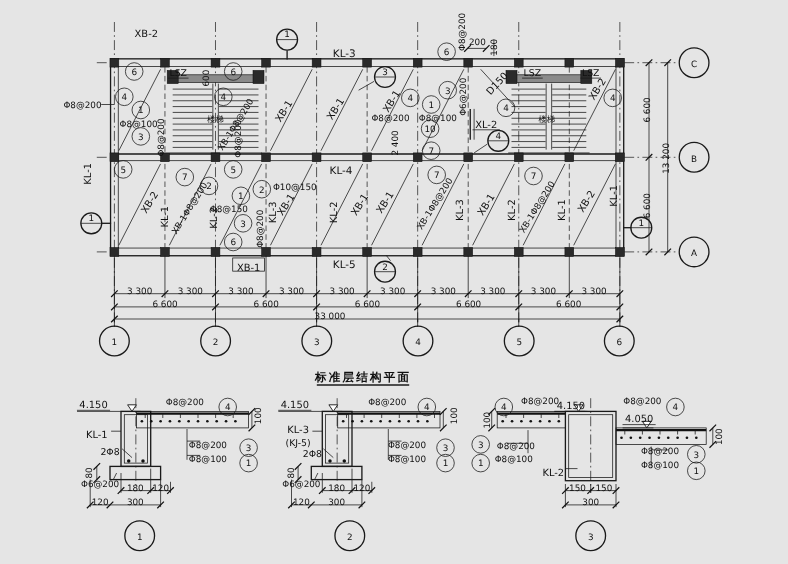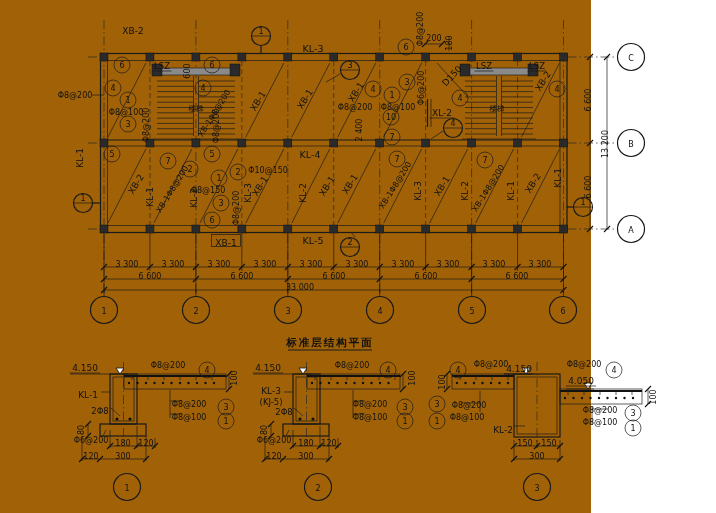--- a/index.html
+++ b/index.html
@@ -1,16 +1,16 @@
 <!DOCTYPE html>
 <html><head>
 <meta charset="utf-8">
 <style>
   html,body{margin:0;padding:0;background:#fff;}
-  .page{width:591px;height:513px;background:#a16207;position:relative;font-family:"DejaVu Sans",sans-serif;}
+  .page{width:716px;height:513px;background:#e5e5e5;position:relative;font-family:"DejaVu Sans",sans-serif;}
   svg text{fill:#111;font-family:"DejaVu Sans",sans-serif;}
   .thin{stroke:#1a1a1a;stroke-width:0.7;fill:none}
   .med{stroke:#1a1a1a;stroke-width:1.2;fill:none}
   .thick{stroke:#111;stroke-width:2;fill:none}
   .dash{stroke:#2a2a2a;stroke-width:0.7;fill:none;stroke-dasharray:5 3}
   .dashdot{stroke:#2a2a2a;stroke-width:0.7;fill:none;stroke-dasharray:9 3 1.5 3}
   .tick{stroke:#111;stroke-width:1.1}
   .fillk{fill:#2a2a2a;stroke:#111;stroke-width:0.5}
   .grey{fill:#8a8a8a;stroke:#111;stroke-width:0.6}
 </style>

